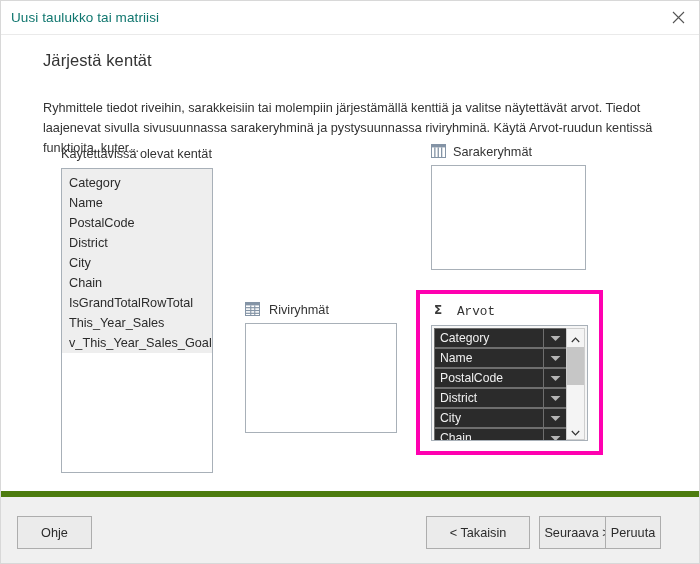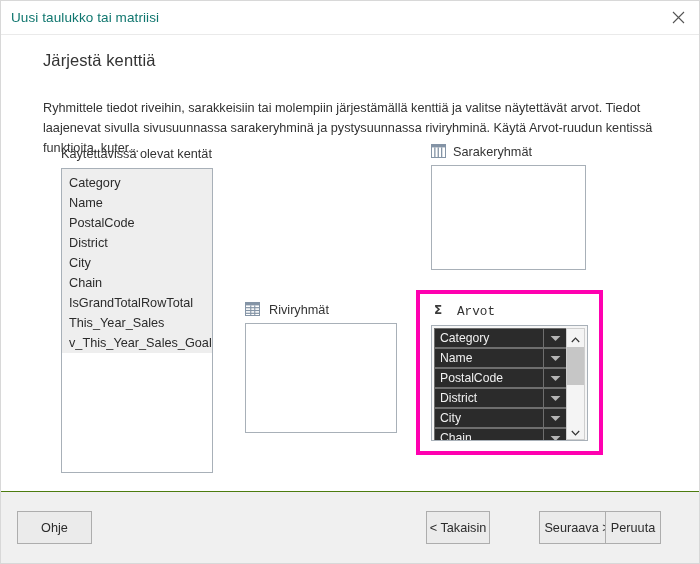--- a/index.html
+++ b/index.html
@@ -244,59 +244,59 @@
 
   
   .footer {
     position: absolute;
     left: 0;
     bottom: 0;
     width: 700px;
     height: 72px;
     box-sizing: border-box;
     background: #f0f0f0;
-    border-top: 1px solid #4d7c0f;
+    border-top: 6px solid #4d7c0f;
   }
   .btn {
     position: absolute;
     box-sizing: border-box;
     height: 33px;
     background: #ebebeb;
     border: 1px solid #adadad;
     font-family: "Liberation Sans", sans-serif;
     font-size: 12.7px;
     color: #2b2b2b;
     display: flex;
     align-items: center;
     justify-content: center;
     cursor: default;
     white-space: nowrap;
   }
   .btn-help   { left: 16px;  top: 19px; width: 75px; }
-  .btn-back   { left: 425px; top: 19px; width: 64px; text-align: center; }
+  .btn-back   { left: 425px; top: 19px; width: 104px; text-align: center; }
   .btn-next   { left: 538px; top: 19px; width: 76px; }
   .btn-cancel { left: 604px; top: 19px; width: 56px; }
 </style>
 </head>
 <body>
 
 <div class="dialog">
 
   <div class="titlebar">
     <div class="titlebar-text">Uusi taulukko tai matriisi</div>
     <div class="close-btn">
       <span>
         <svg width="13" height="13" viewBox="0 0 13 13">
           <path d="M1 1 L12 12 M12 1 L1 12" stroke="#555555" stroke-width="1.1" fill="none"></path>
         </svg>
       </span>
     </div>
   </div>
 
-  <div class="heading">Järjestä kenttiä</div>
+  <div class="heading">Järjestä kentät</div>
   <div class="intro">Ryhmittele tiedot riveihin, sarakkeisiin tai molempiin järjestämällä kenttiä ja valitse näytettävät arvot. Tiedot laajenevat sivulla sivusuunnassa sarakeryhminä ja pystysuunnassa riviryhminä. Käytä Arvot-ruudun kentissä funktioita, kuter...</div>
 
   <div class="grp-label avail-label">Käytettävissä olevat kentät</div>
   <div class="avail-box">
     <div class="avail-highlight" id="avail-highlight" style="height: 184px;"></div>
     <ul class="avail-list" id="avail-list">
         <li><span>Category</span></li>
         <li><span>Name</span></li>
         <li><span>PostalCode</span></li>
         <li><span>District</span></li>

